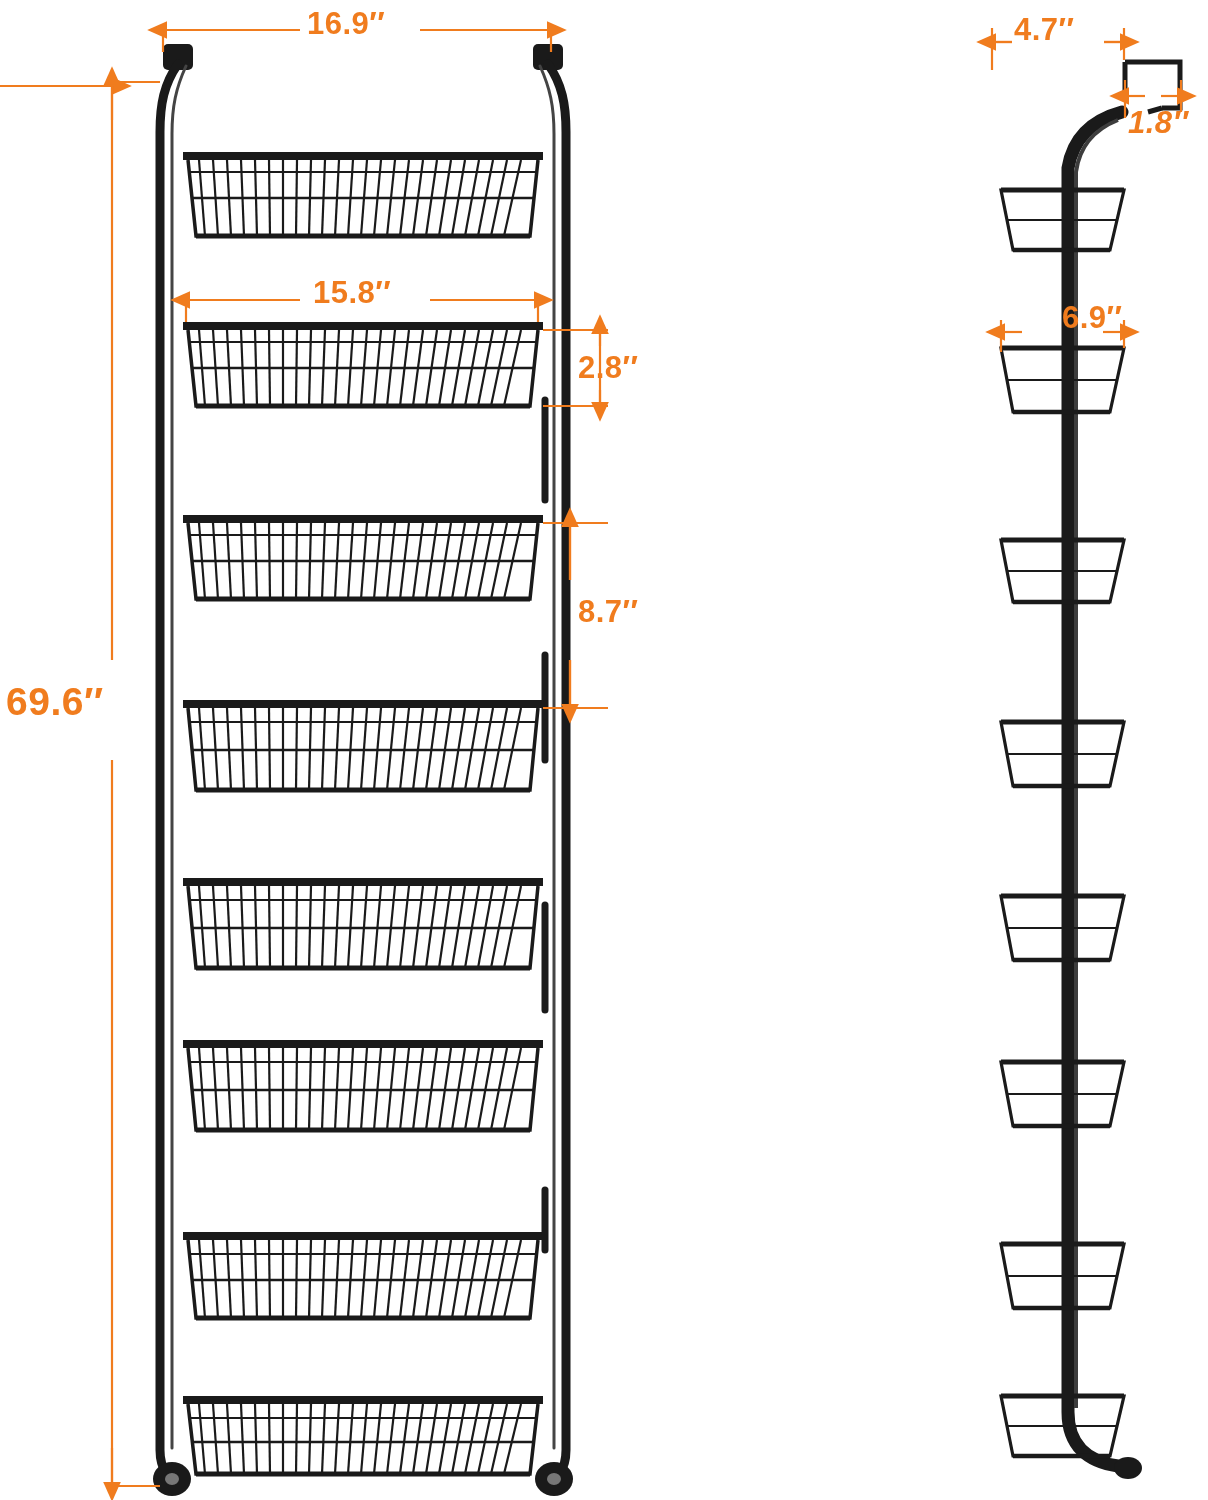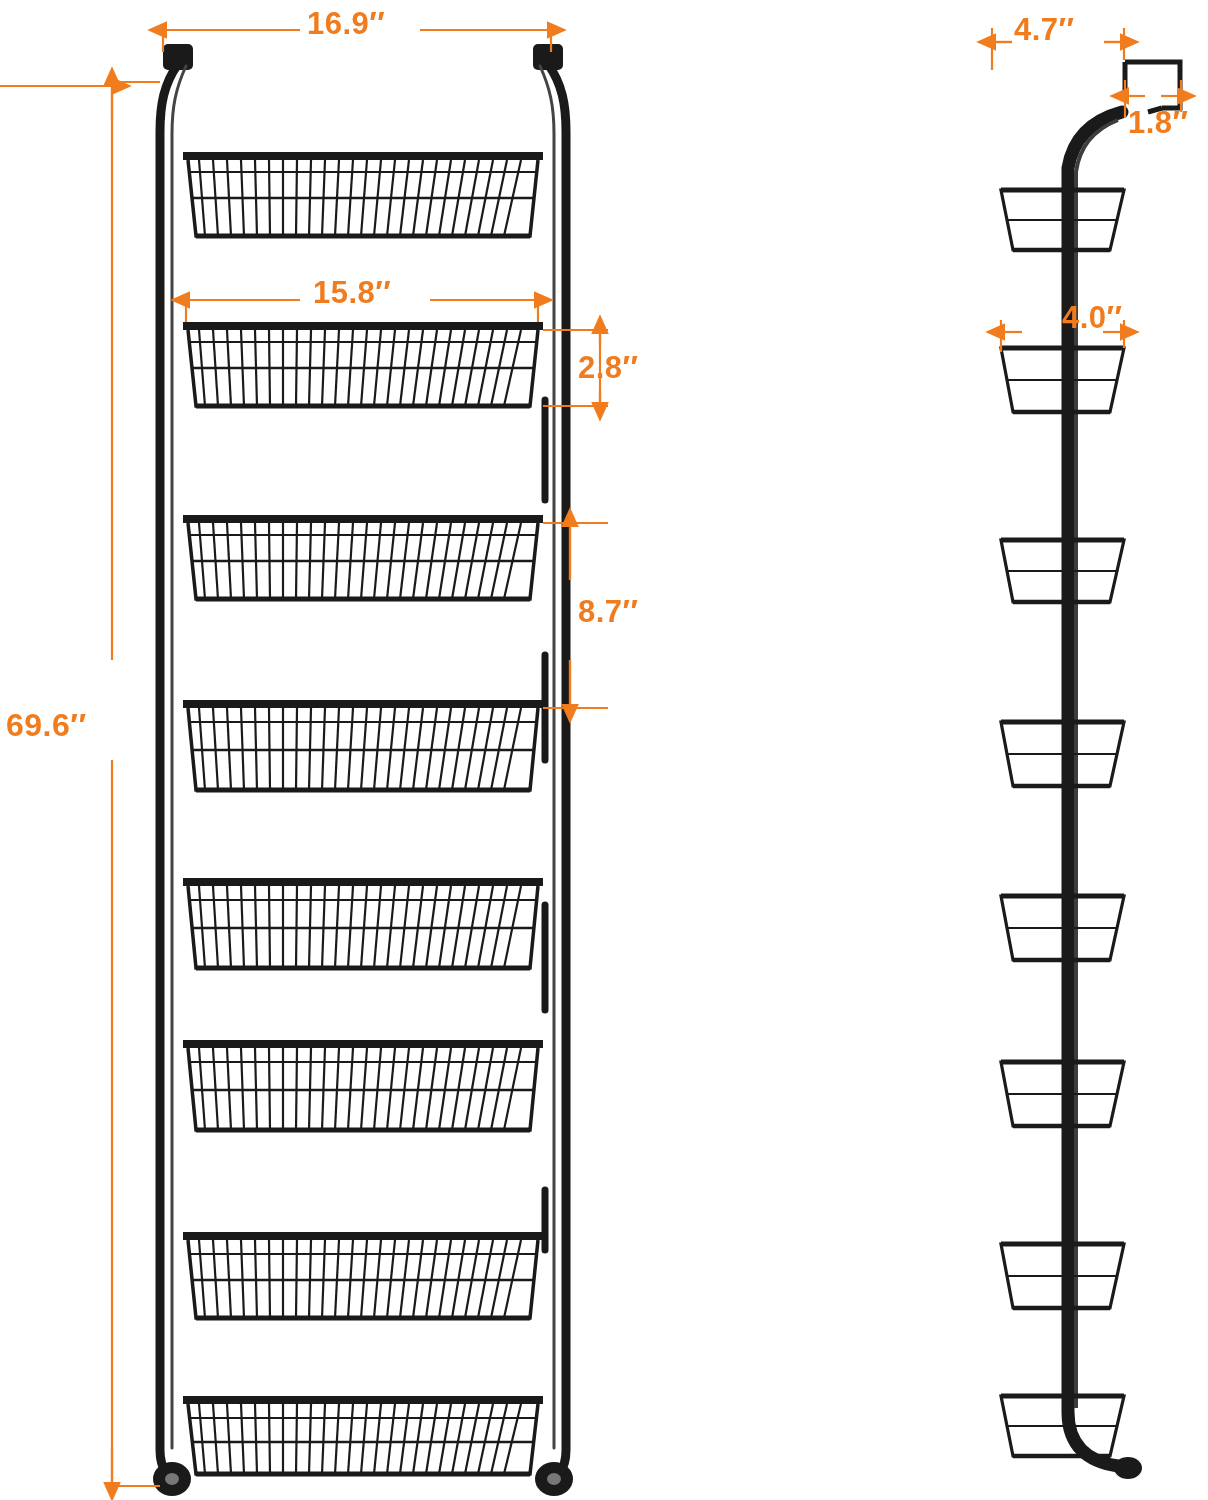--- a/index.html
+++ b/index.html
@@ -450,25 +450,25 @@
       <path d="M1124 320 L1124 348"></path>
       <path d="M1005 332 L1022 332" marker-start="url(#arrL)"></path>
       <path d="M1103 332 L1120 332" marker-end="url(#arrR)"></path>
     </g>
   </svg>
 
   <div class="dim-label" style="left:307px; top:6px; font-size:31px;">16.9′′</div>
 
   <div class="dim-label" style="left:313px; top:275px; font-size:31px;">15.8′′</div>
 
-  <div class="dim-label" style="left:6px; top:680px; font-size:32px;margin-top:27px;">69.6′′</div>
+  <div class="dim-label" style="left:6px; top:680px; font-size:39px;">69.6′′</div>
 
   <div class="dim-label" style="left:578px; top:350px; font-size:31px;">2.8′′</div>
 
   <div class="dim-label" style="left:578px; top:594px; font-size:31px;">8.7′′</div>
 
   <div class="dim-label" style="left:1014px; top:12px; font-size:31px;">4.7′′</div>
 
-  <div class="dim-label" style="left:1128px; top:105px; font-size:31px;">1.8′′</div>
-
-  <div class="dim-label" style="left:1062px; top:300px; font-size:31px;">4.0′′</div>
+  <div class="dim-label" style="left:1128px; top:105px; font-size:31px;font-style:italic;">1.8′′</div>
+
+  <div class="dim-label" style="left:1062px; top:300px; font-size:31px;">6.9′′</div>
 
 </div>
 
 </body></html>

